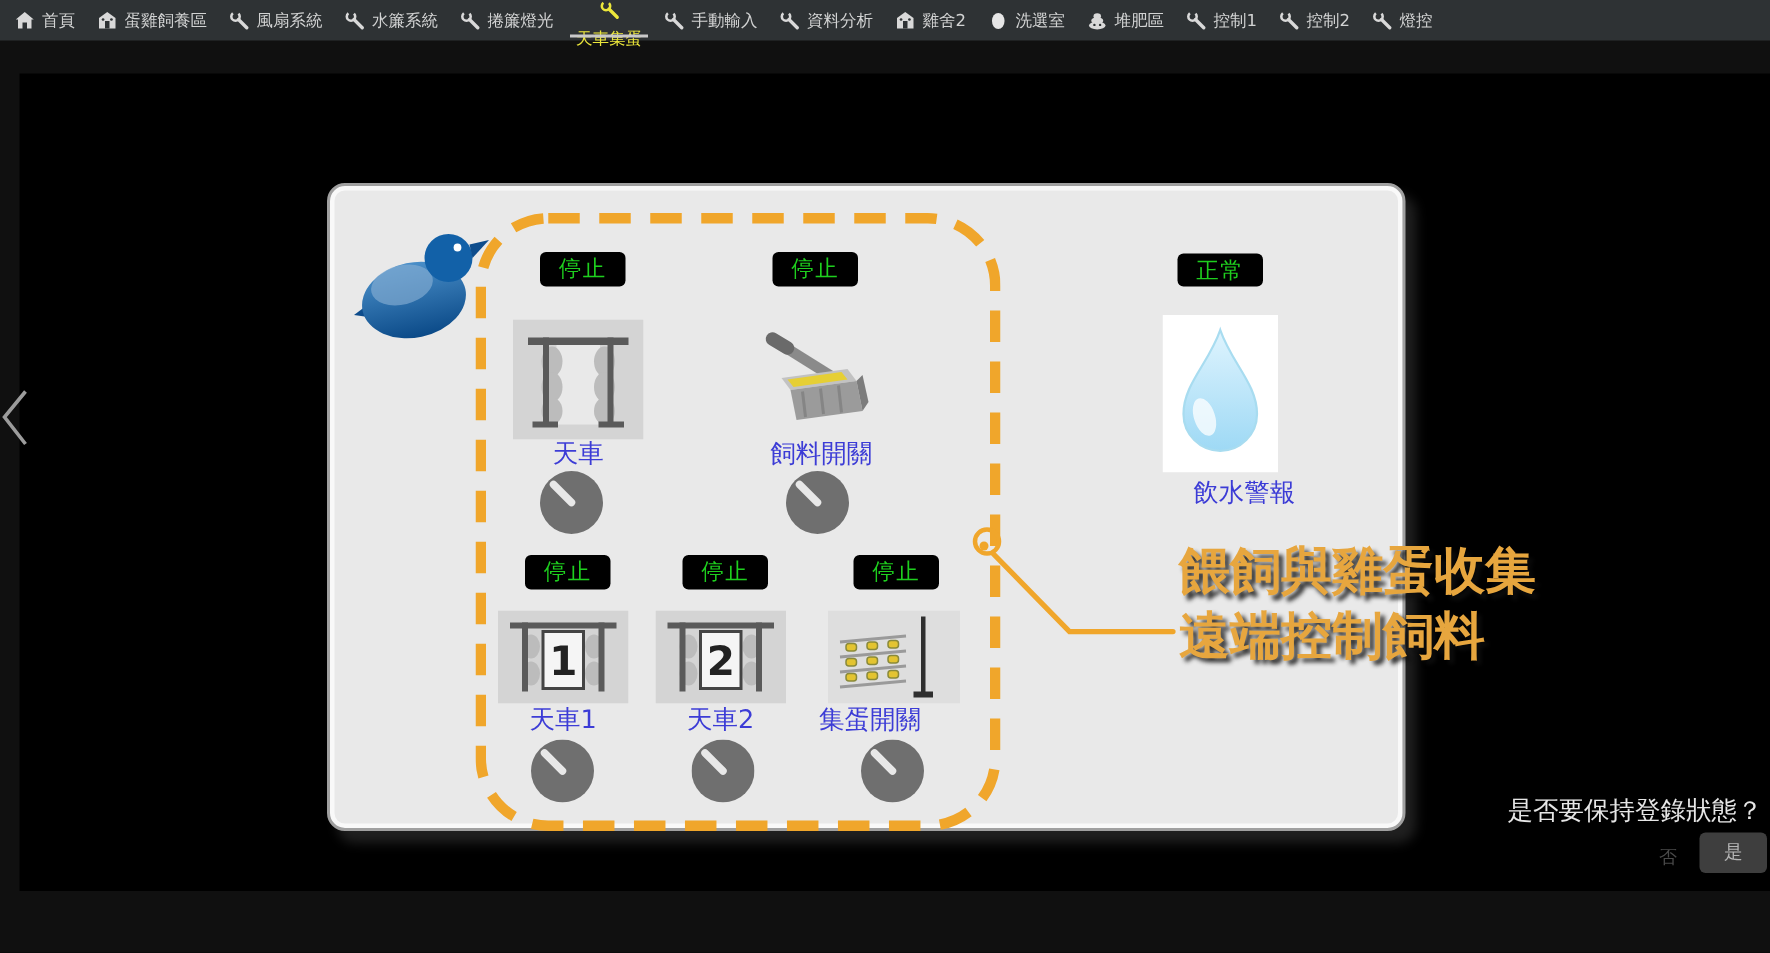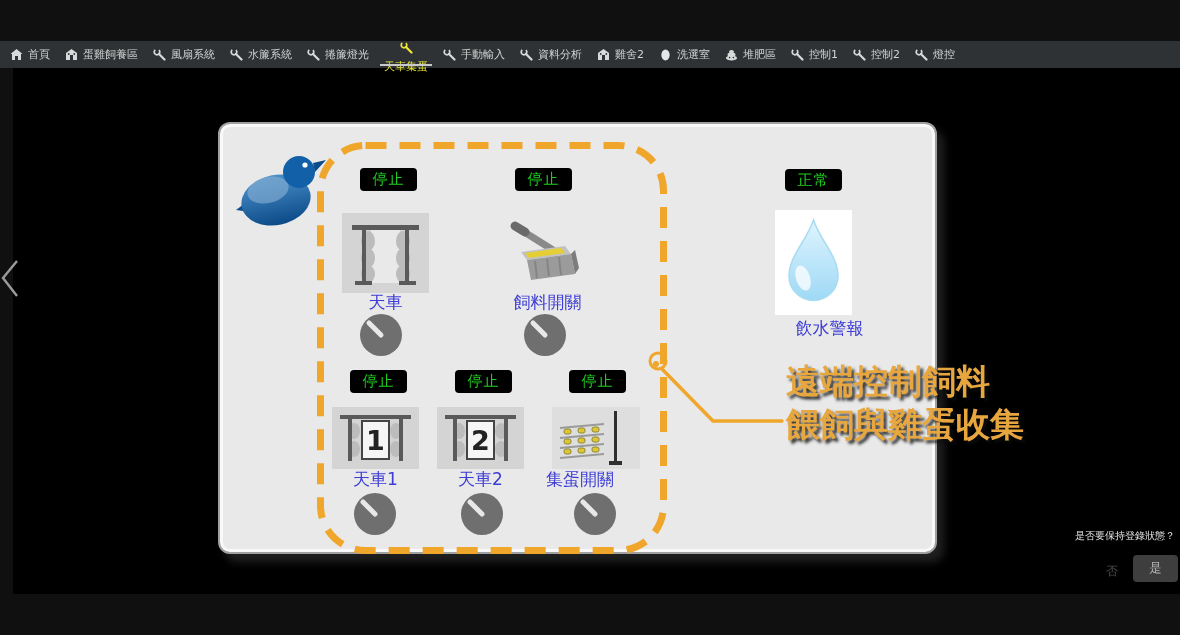--- a/index.html
+++ b/index.html
@@ -3,21 +3,21 @@
 <meta charset="utf-8">
 <style>
   * { margin:0; padding:0; box-sizing:border-box; }
   html,body { width:1180px; height:635px; background:#0f0f0f; overflow:hidden;
               font-family:"DejaVu Sans", sans-serif; }
   .viewport { position:relative; width:1180px; height:635px; background:#101010; }
 
   
   .nav-bar { position:absolute; left:0; top:0; width:1180px; height:27px;
              background:#2e3234; display:flex; align-items:flex-end;
-             padding-left:10px; gap:15px; z-index:30;margin-top:41px; }
+             padding-left:10px; gap:15px; z-index:30; }
   .nav-item { position:relative; height:27px; display:flex; align-items:center; gap:5px;
               color:#d2d3d3; font-size:11px; white-space:nowrap; cursor:pointer; }
   .nav-item svg { flex:0 0 auto; }
   .nav-item.selected { color:#ece73b;flex-direction:column; }
   .nav-item.selected::after { content:""; position:absolute; left:-4px; right:-4px;
               bottom:2px; height:2px; background:#c9c9c9; }
 
   
   .stage { position:absolute; left:13px; top:49px; width:1167px; height:545px;
            background:#000; }
@@ -39,21 +39,21 @@
 
   
   .overlay-svg { position:absolute; left:0; top:0; width:1180px; height:635px;
                  pointer-events:none; z-index:20; }
   .callout-text { position:absolute; left:786px; top:360px; z-index:21;
                   color:#e7a63e; font-size:34px; font-weight:bold; line-height:43px;
                   text-shadow:3px 3px 3px rgba(15,15,15,0.85); white-space:nowrap; }
 
   
   .login-question { position:absolute; top:529px; right:5px; color:#e6e6e6;
-                    font-size:10px; z-index:31; }
+                    font-size:17px; z-index:31; }
   .btn-no { position:absolute; left:1100px; top:560px; width:24px; height:22px;
             display:flex; align-items:center; justify-content:center;
             color:#4a4a4a; font-size:12px; cursor:pointer; z-index:31; }
   .btn-yes { position:absolute; left:1133px; top:555px; width:45px; height:27px;
              background:#3e3e3e; border-radius:4px; display:flex; align-items:center;
              justify-content:center; color:#b5b5b5; font-size:12.5px; cursor:pointer; z-index:31; }
 </style>
 </head>
 <body>
 
@@ -311,21 +311,21 @@
       <polyline points="17,3 3,20 17,38" fill="none" stroke="#9c9c9c" stroke-width="2.4"></polyline>
     </svg>
   </div>
 
   <svg class="overlay-svg">
     <circle cx="658" cy="361" r="8" fill="none" stroke="#f0a62b" stroke-width="3"></circle>
     <circle cx="656" cy="364" r="3" fill="#f0a62b"></circle>
     <polyline points="662,369 713,421 782,421" fill="none" stroke="#f0a62b" stroke-width="3.5" stroke-linecap="round"></polyline>
   </svg>
   <div class="callout-text">
+    <div>餵飼與雞蛋收集</div>
     <div>遠端控制飼料</div>
-    <div>餵飼與雞蛋收集</div>
   </div>
 
   <div class="login-question">是否要保持登錄狀態？</div>
   <div class="btn-no">否</div>
   <div class="btn-yes">是</div>
 
 </div>
 
 </body></html>

